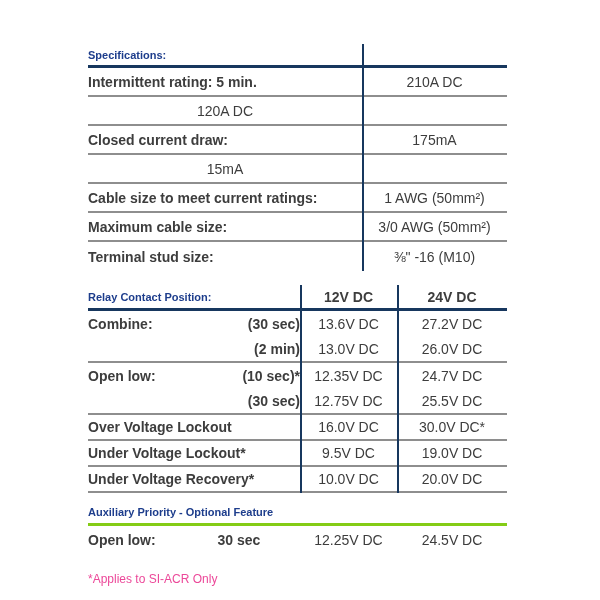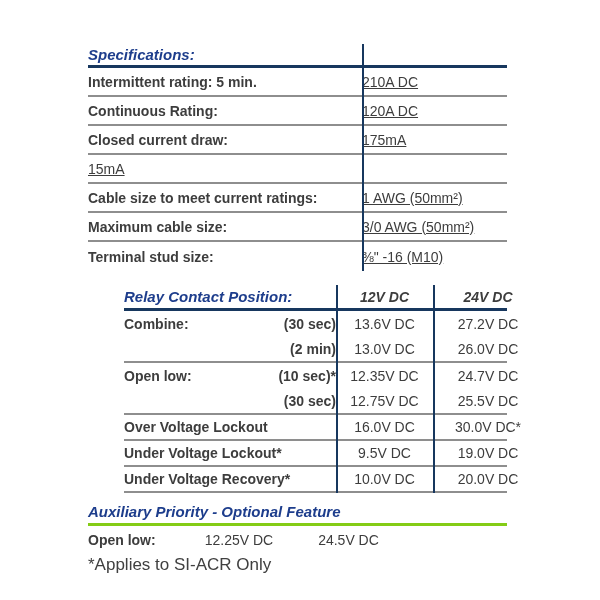--- a/index.html
+++ b/index.html
@@ -8,60 +8,59 @@
     font-family: "Liberation Sans", sans-serif;
     font-size: 14px;
     color: #3d3d3d;
   }
   .page { padding: 44px 0 0 88px; }
   .content { width: 419px; }
 
   .section-title {
     color: #1d3d8c;
     font-weight: bold;
-    font-size: 15px;
+    font-size: 11px;
     line-height: 22px;
     white-space: nowrap;
-    font-style: italic;
   }
 
   
   .t1 { position: relative; }
   .t1 .vline {
     position: absolute; top: 0; bottom: 0; left: 274px;
     width: 2px; background: #17375e;
   }
   .t1-header { height: 24px; border-bottom: 3px solid #17375e; }
   .t1-row {
     display: grid;
     grid-template-columns: 274px 145px;
     height: 29px;
     align-items: center;
     border-bottom: 2px solid #8e8e8e;
   }
   .t1-row.last { border-bottom: none; }
   .t1-label { font-weight: bold; white-space: nowrap; }
-  .t1-value { white-space: nowrap; text-decoration: underline; }
+  .t1-value { text-align: center; white-space: nowrap; }
 
   
-  .t2 { position: relative; margin-top: 14px; margin-left: 36px; }
+  .t2 { position: relative; margin-top: 14px; }
   .t2 .vline1, .t2 .vline2 {
     position: absolute; top: 0; bottom: 0;
     width: 2px; background: #17375e;
   }
   .t2 .vline1 { left: 212px; }
   .t2 .vline2 { left: 309px; }
   .t2-header {
     display: grid;
     grid-template-columns: 212px 97px 110px;
     height: 26px;
     align-items: center;
     border-bottom: 3px solid #17375e;
   }
-  .t2-colhead { text-align: center; font-weight: bold; white-space: nowrap; font-style: italic; }
+  .t2-colhead { text-align: center; font-weight: bold; white-space: nowrap; }
   .t2-row {
     display: grid;
     grid-template-columns: 212px 97px 110px;
     height: 26px;
     align-items: center;
   }
   .t2-row.sep { border-bottom: 2px solid #8e8e8e; }
   .t2-cell1 {
     display: flex;
     justify-content: space-between;
@@ -78,43 +77,42 @@
     display: grid;
     grid-template-columns: 90px 122px 97px 110px;
     height: 27px;
     align-items: center;
   }
   .t3-label { font-weight: bold; white-space: nowrap; }
   .t3-time { font-weight: bold; text-align: center; white-space: nowrap; }
   .t3-val { text-align: center; white-space: nowrap; }
 
   .footnote {
-    margin-top: 2px;
-    font-size: 17px;
-    color: #404040;
+    margin-top: 16px;
+    font-size: 12px;
+    color: #ec4899;
     line-height: 20px;
   }
 </style>
 </head>
 <body>
 
 <div class="page">
   <div class="content">
 
     <div class="t1">
       <div class="vline"></div>
       <div class="t1-header">
         <span class="section-title">Specifications:</span>
       </div>
       <div class="t1-row">
         <div class="t1-label">Intermittent rating: 5 min.</div>
         <div class="t1-value">210A DC</div>
       </div>
       <div class="t1-row">
-        <div class="t1-label">Continuous Rating:</div>
         <div class="t1-value">120A DC</div>
       </div>
       <div class="t1-row">
         <div class="t1-label">Closed current draw:</div>
         <div class="t1-value">175mA</div>
       </div>
       <div class="t1-row">
         <div class="t1-value">15mA</div>
       </div>
       <div class="t1-row">
@@ -197,20 +195,21 @@
         <div class="t2-val">20.0V DC</div>
       </div>
     </div>
 
     <div class="t3">
       <div class="t3-header">
         <span class="section-title">Auxiliary Priority - Optional Feature</span>
       </div>
       <div class="t3-row">
         <div class="t3-label">Open low:</div>
+        <div class="t3-time">30 sec</div>
         <div class="t3-val">12.25V DC</div>
         <div class="t3-val">24.5V DC</div>
       </div>
     </div>
 
     <div class="footnote">*Applies to SI-ACR Only</div>
 
   </div>
 </div>
 

